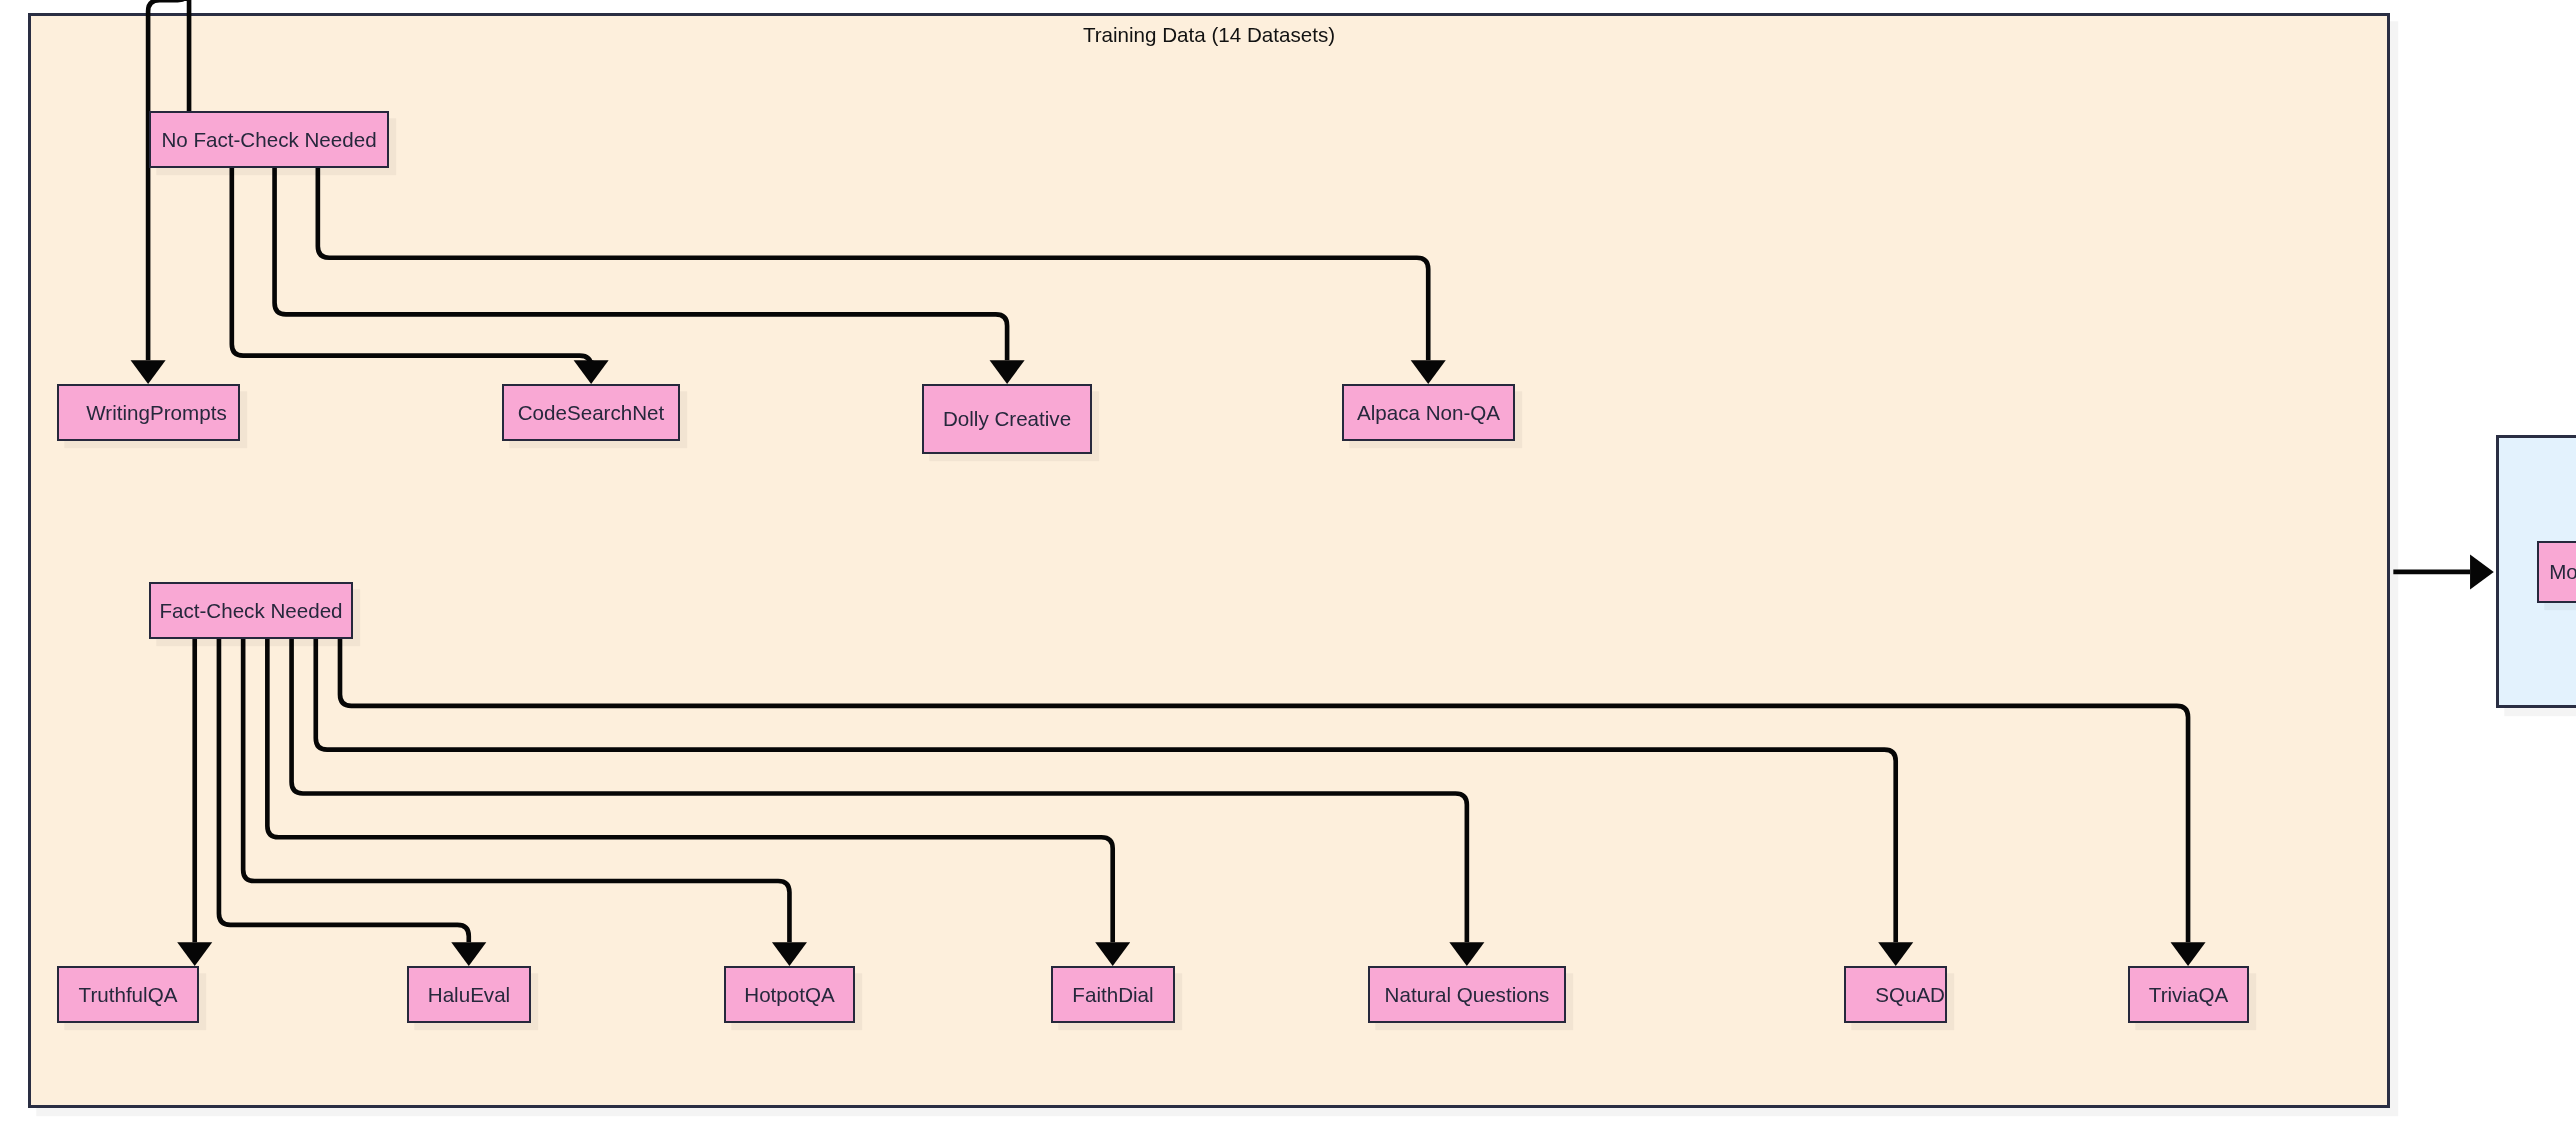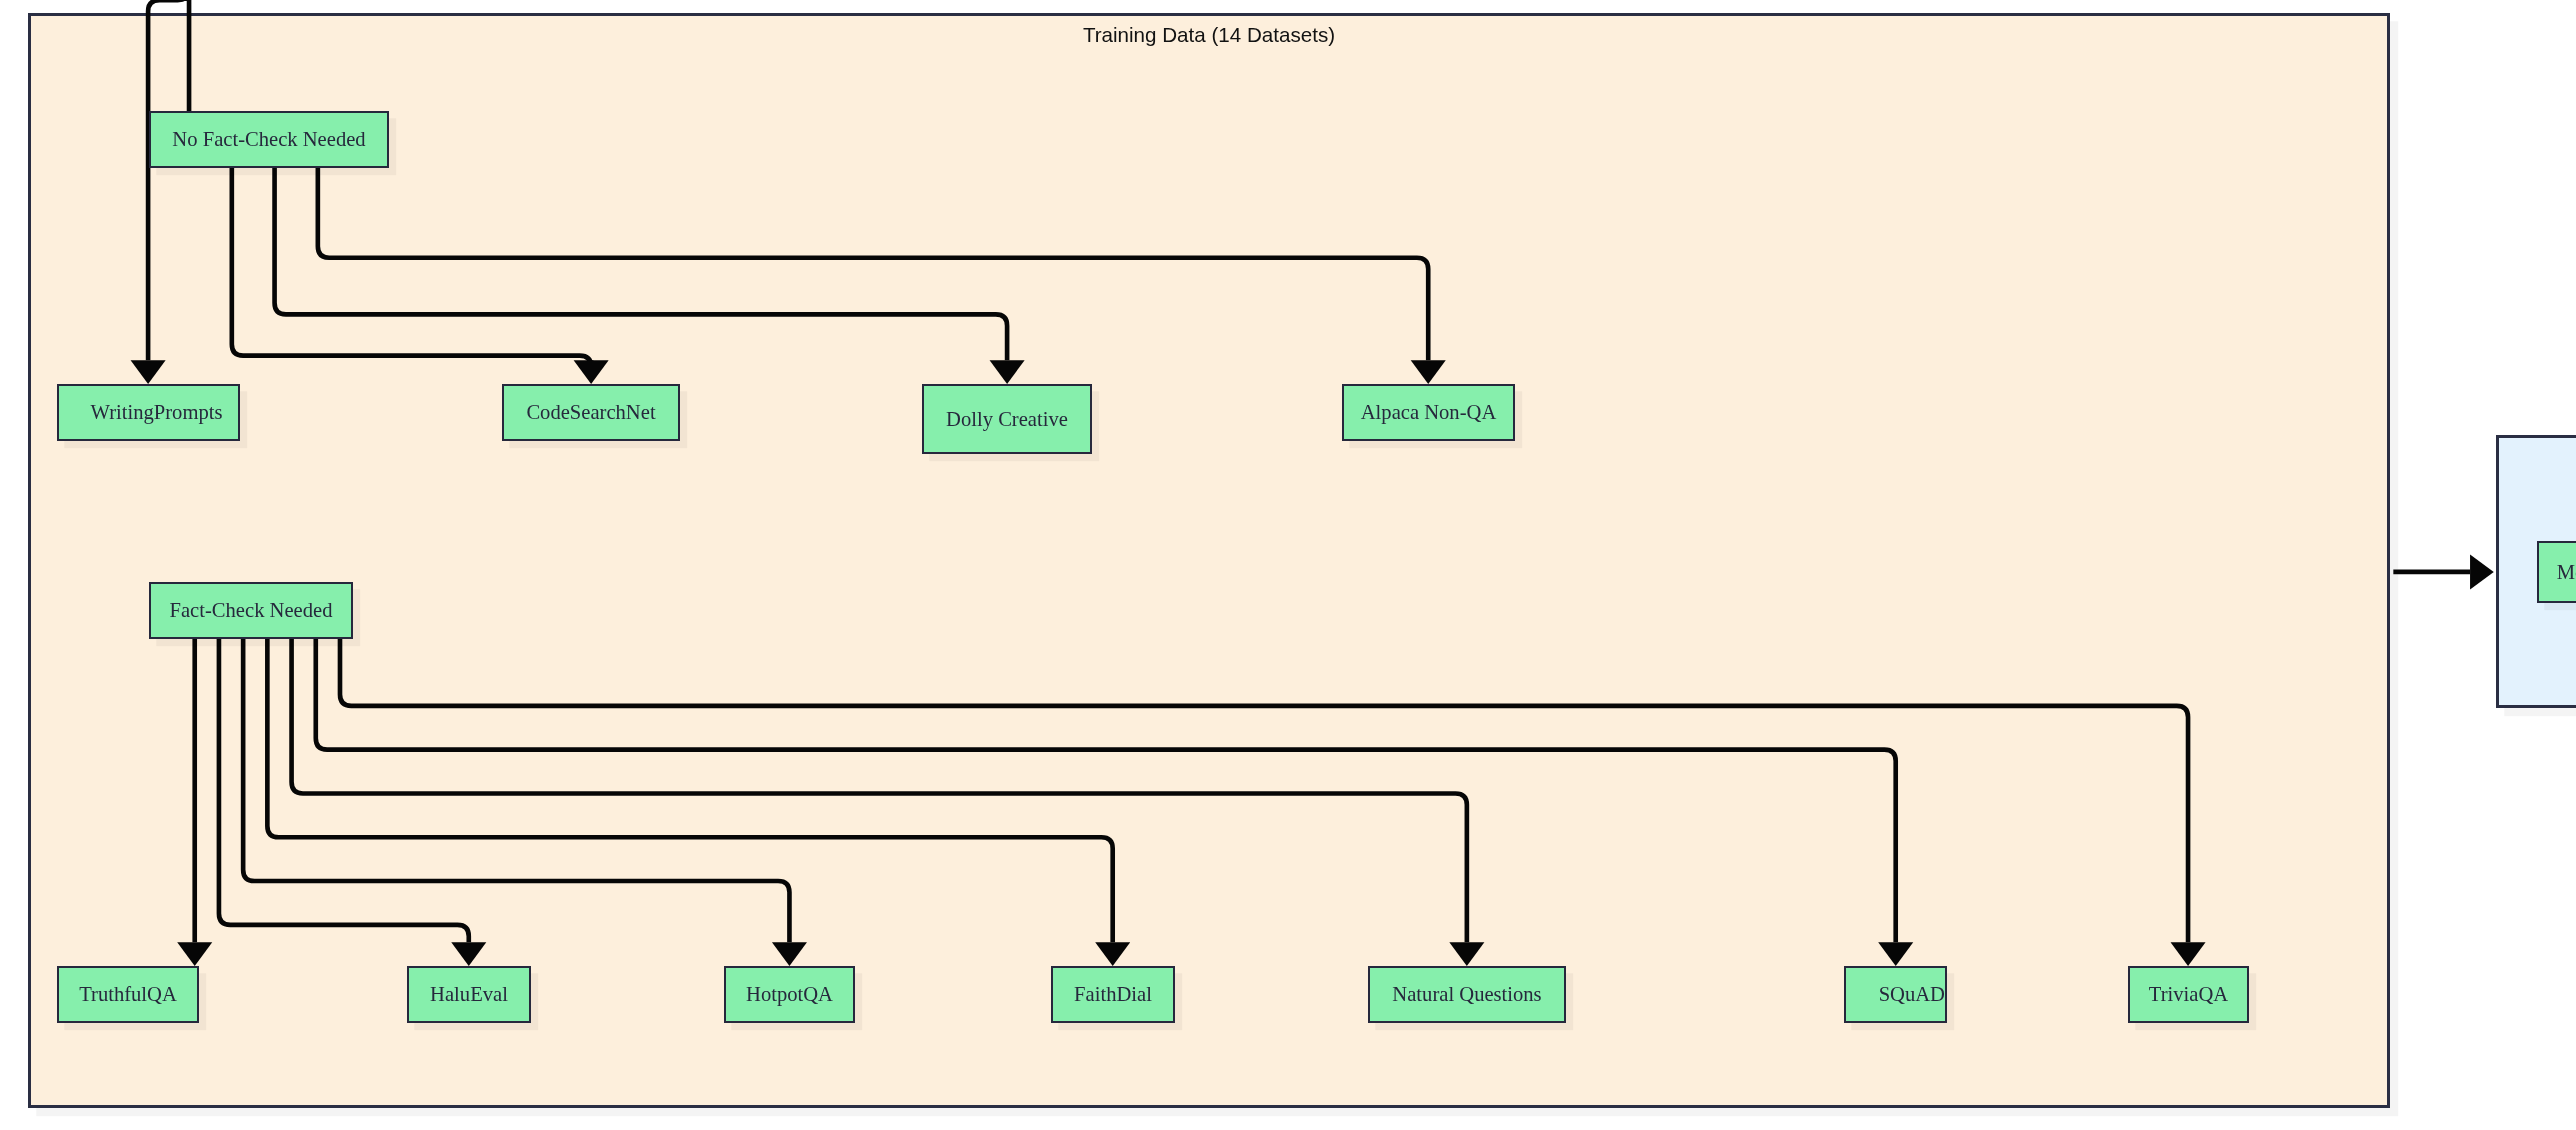--- a/index.html
+++ b/index.html
@@ -3,24 +3,24 @@
 <meta charset="utf-8">
 <style>
   html,body{margin:0;padding:0;background:#ffffff;}
   body{font-family:"Liberation Sans",sans-serif;}
   #canvas{position:relative;width:3828px;height:1131px;background:#ffffff;overflow:hidden;}
 
   .panel{position:absolute;box-sizing:border-box;border-style:solid;}
   .panel-title{position:absolute;top:7.2px;left:0;right:0;text-align:center;
     font-size:20.6px;color:#121212;white-space:nowrap;}
 
-  .node{position:absolute;box-sizing:border-box;background:#86efac;
+  .node{position:absolute;box-sizing:border-box;background:#f9a8d4;
     border:2.6px solid #26283c;display:flex;align-items:center;justify-content:center;
     color:#26283c;font-size:20.6px;white-space:nowrap;
-    box-shadow:7.2px 7.2px 0 0 rgba(0,0,0,0.045);font-family:Liberation Serif, serif;}
+    box-shadow:7.2px 7.2px 0 0 rgba(0,0,0,0.045);}
 
   svg.edges{position:absolute;left:0;top:0;width:3828px;height:1131px;
     pointer-events:none;overflow:visible;}
   svg.edges path{fill:none;stroke:#060606;stroke-width:9;
     stroke-linecap:butt;stroke-linejoin:round;}
   svg.edges polygon{fill:#060606;}
 </style>
 </head>
 <body>
 

